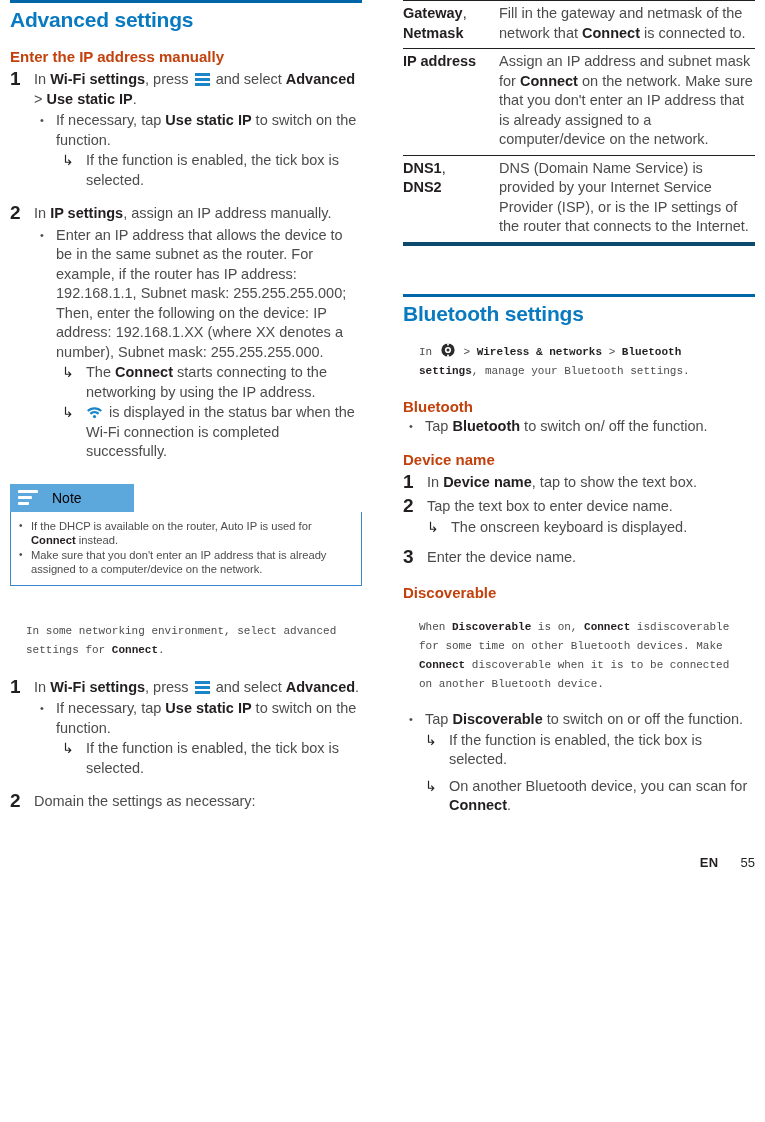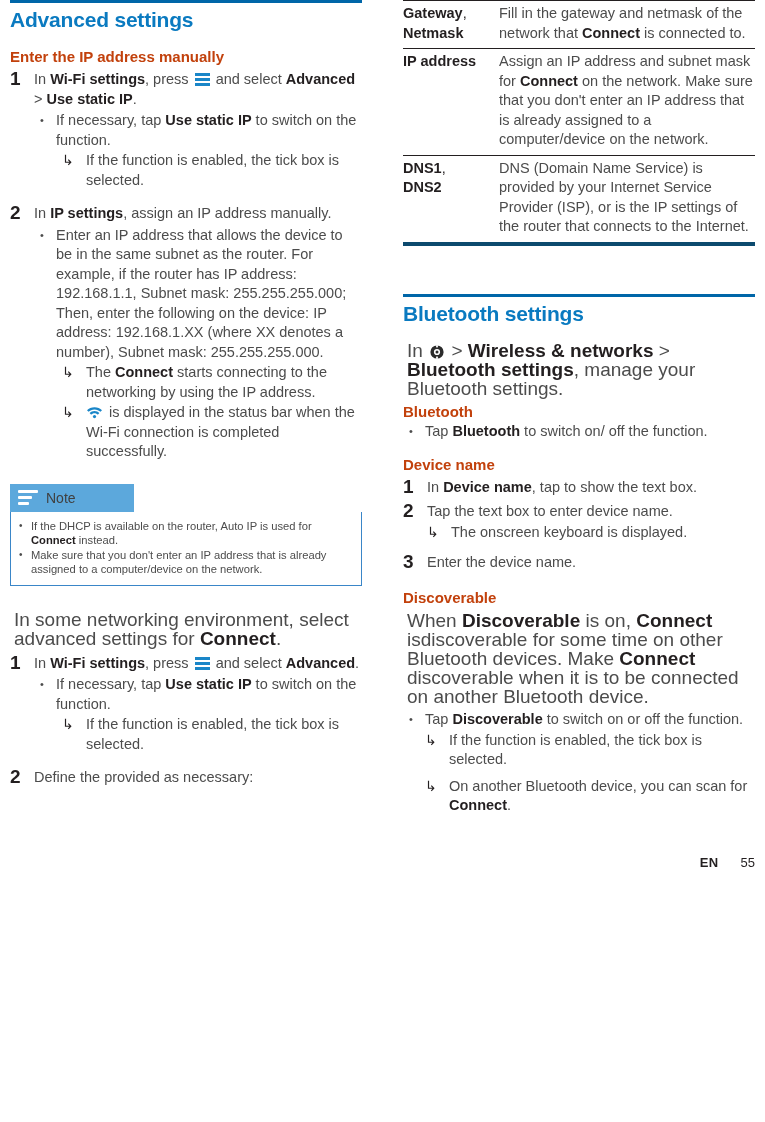--- a/index.html
+++ b/index.html
@@ -45,24 +45,25 @@
     letter-spacing: -0.2px;
   }
   h2.sub {
     font-size: 15px;
     line-height: 19px;
     font-weight: bold;
     margin: 0;
     color: #c2410c;
   }
   p.body {
-    font-size: 19px;
+    font-size: 11px;
     line-height: 19px;
-    margin: 4px;
-    color: #4c4c4c;
+    margin: 16px;
+    color: #4c4c4c;
+    font-family: Liberation Mono, monospace;
   }
   b, strong { color: #231f20; font-weight: bold; }
 
   
   .step {
     display: flex;
     margin-top: 2px;
     margin-bottom: 2px;
   }
   .step-num {
@@ -181,24 +182,24 @@
     left: 0;
     height: 3.5px;
     background: #ffffff;
     border-radius: 1px;
     display: block;
   }
   .note-head .ic-note i:nth-child(1) { top: 0px;  width: 20px; }
   .note-head .ic-note i:nth-child(2) { top: 6px;  width: 14px; }
   .note-head .ic-note i:nth-child(3) { top: 12px; width: 11px; }
   .note-title {
-    color: #404040;
+    color: #000000;
     font-size: 14px;
     font-weight: normal;
-    margin-left: 8px;
+    margin-left: 14px;
   }
   .note-body {
     border: 1px solid #3a86c8;
     border-top: none;
     padding: 7px 8px 8px 8px;
     box-sizing: border-box;
   }
   .note-item {
     display: flex;
     font-size: 11.2px;
@@ -360,21 +361,21 @@
 
     <div class="arr in-bul">
       <div class="arr-mark">↳</div>
       <div class="arr-text">If the function is enabled, the tick box is selected.</div>
     </div>
 
     <div class="sp10"></div>
 
     <div class="step">
       <div class="step-num">2</div>
-      <div class="step-body">Define the provided as necessary:</div>
+      <div class="step-body">Domain the settings as necessary:</div>
     </div>
 
   </div>
 
   <div class="col col-right">
 
     <table class="spec">
       <tbody>
         <tr>
           <td class="k">

